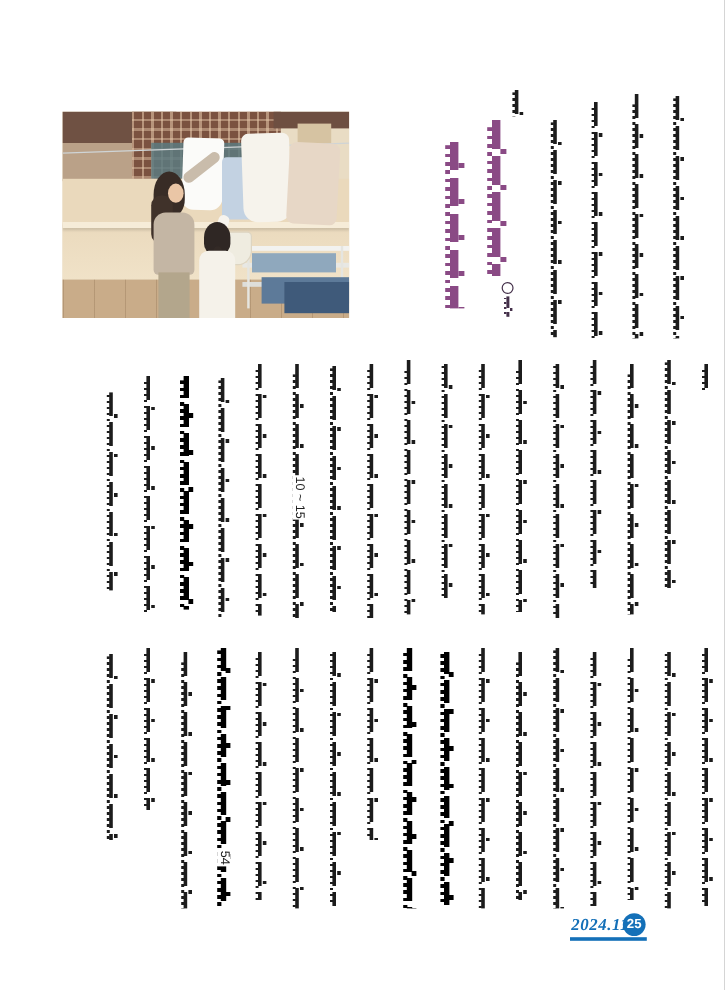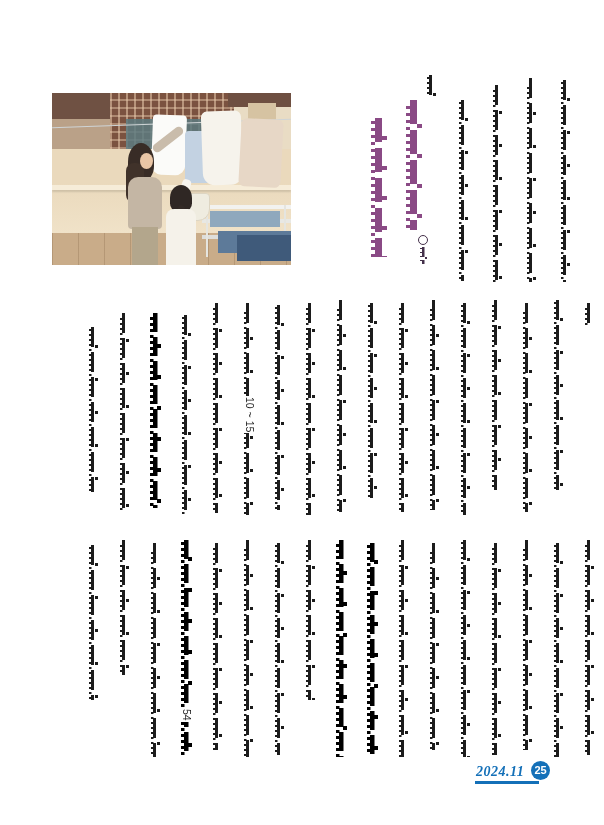--- a/index.html
+++ b/index.html
@@ -55,21 +55,21 @@
     position:absolute;left:418px;top:235px;width:8px;height:8px;border:1.3px solid #44304a;
     border-radius:50%;background:#fff;
   }
   
   .footer-issue{
     position:absolute;left:476px;top:764px;width:44px;
     font:italic bold 14px "Liberation Serif",serif;color:#1470b8;letter-spacing:.5px;
   }
   .page-badge{
     position:absolute;left:519px;top:761px;width:19px;height:19px;border-radius:50%;
-    background:#1470b8;color:#fff;font:bold 11px/19px "Liberation Sans",sans-serif;text-align:center;margin-left:12px;
+    background:#1470b8;color:#fff;font:bold 11px/19px "Liberation Sans",sans-serif;text-align:center;
   }
   .footer-rule{position:absolute;left:475px;top:781px;width:64px;height:2.5px;background:#1470b8;}
   
   .photo{position:absolute;left:52px;top:93px;width:239px;height:172px;overflow:hidden;background:#e9dcc4;}
   .photo div{position:absolute;}
   .ph-bldg-left{left:0;top:0;width:95px;height:58px;background:linear-gradient(180deg,#6f5143 0 45%,#baa188 45% 100%);}
   .ph-lattice{left:58px;top:0;width:124px;height:56px;background:#7b5240;
     background-image:repeating-linear-gradient(90deg,rgba(232,202,172,.55) 0 2px,transparent 2px 8px),
                      repeating-linear-gradient(0deg,rgba(232,202,172,.45) 0 2px,transparent 2px 8px);}
   .ph-windows{left:74px;top:26px;width:96px;height:30px;background:#5c7a80;opacity:.85;}

